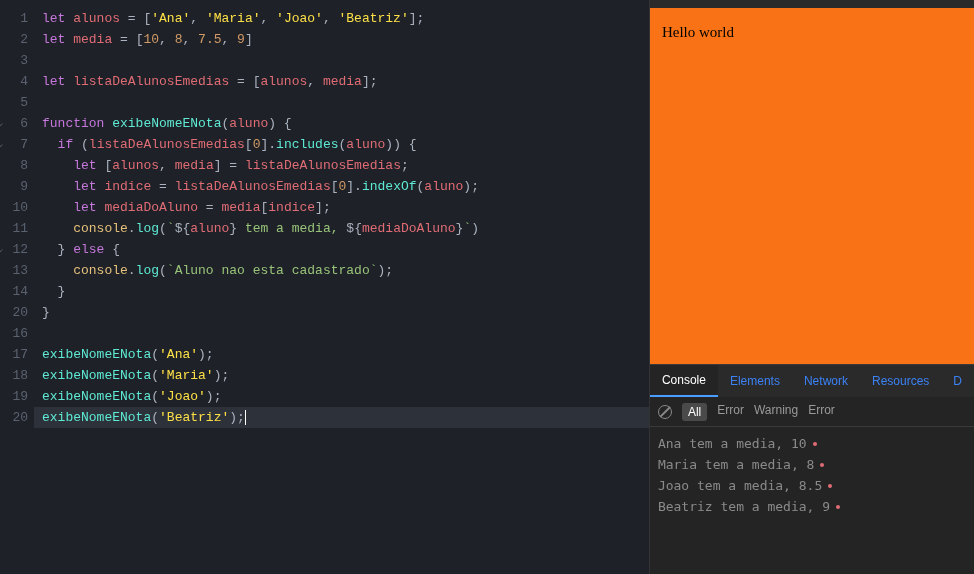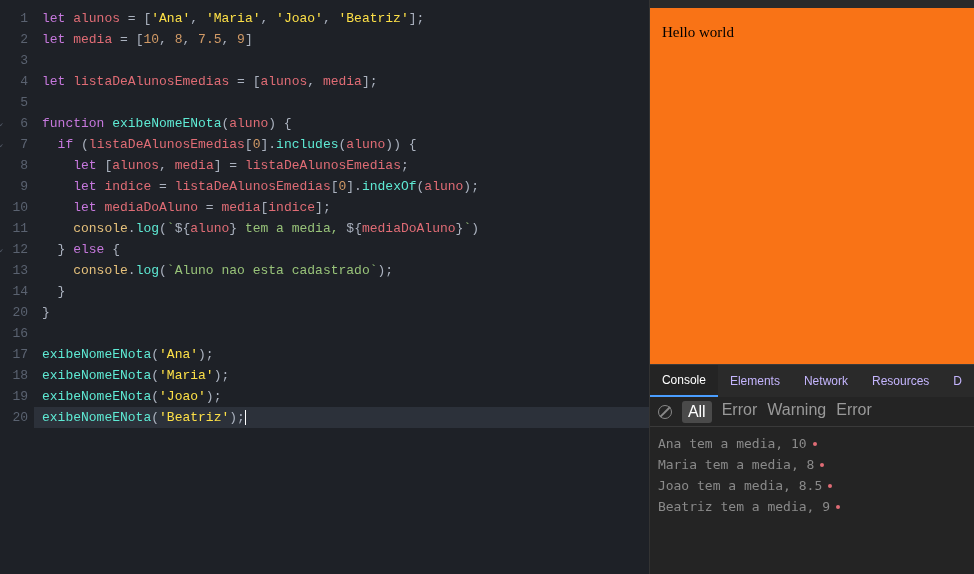--- a/index.html
+++ b/index.html
@@ -103,36 +103,36 @@
       background: #2a2a2a;
       font-family: -apple-system, 'Segoe UI', sans-serif;
       font-size: 12px;
       align-items: center;
     }
     .devtools-tab {
       padding: 0 12px;
       height: 100%;
       display: flex;
       align-items: center;
-      color: #c4b5fd;
+      color: #3b82f6;
       cursor: pointer;
     }
     .devtools-tab.active {
       background: #242424;
       color: #fff;
       border-bottom: 2px solid #4a9eff;
     }
     .console-filters {
       display: flex;
       height: 30px;
       align-items: center;
       padding: 0 8px;
       gap: 10px;
       font-family: -apple-system, 'Segoe UI', sans-serif;
-      font-size: 16px;
+      font-size: 12px;
       color: #999;
       border-bottom: 1px solid #3a3a3a;
     }
     .clear-icon {
       width: 14px;
       height: 14px;
       border: 1.5px solid #888;
       border-radius: 50%;
       position: relative;
     }

